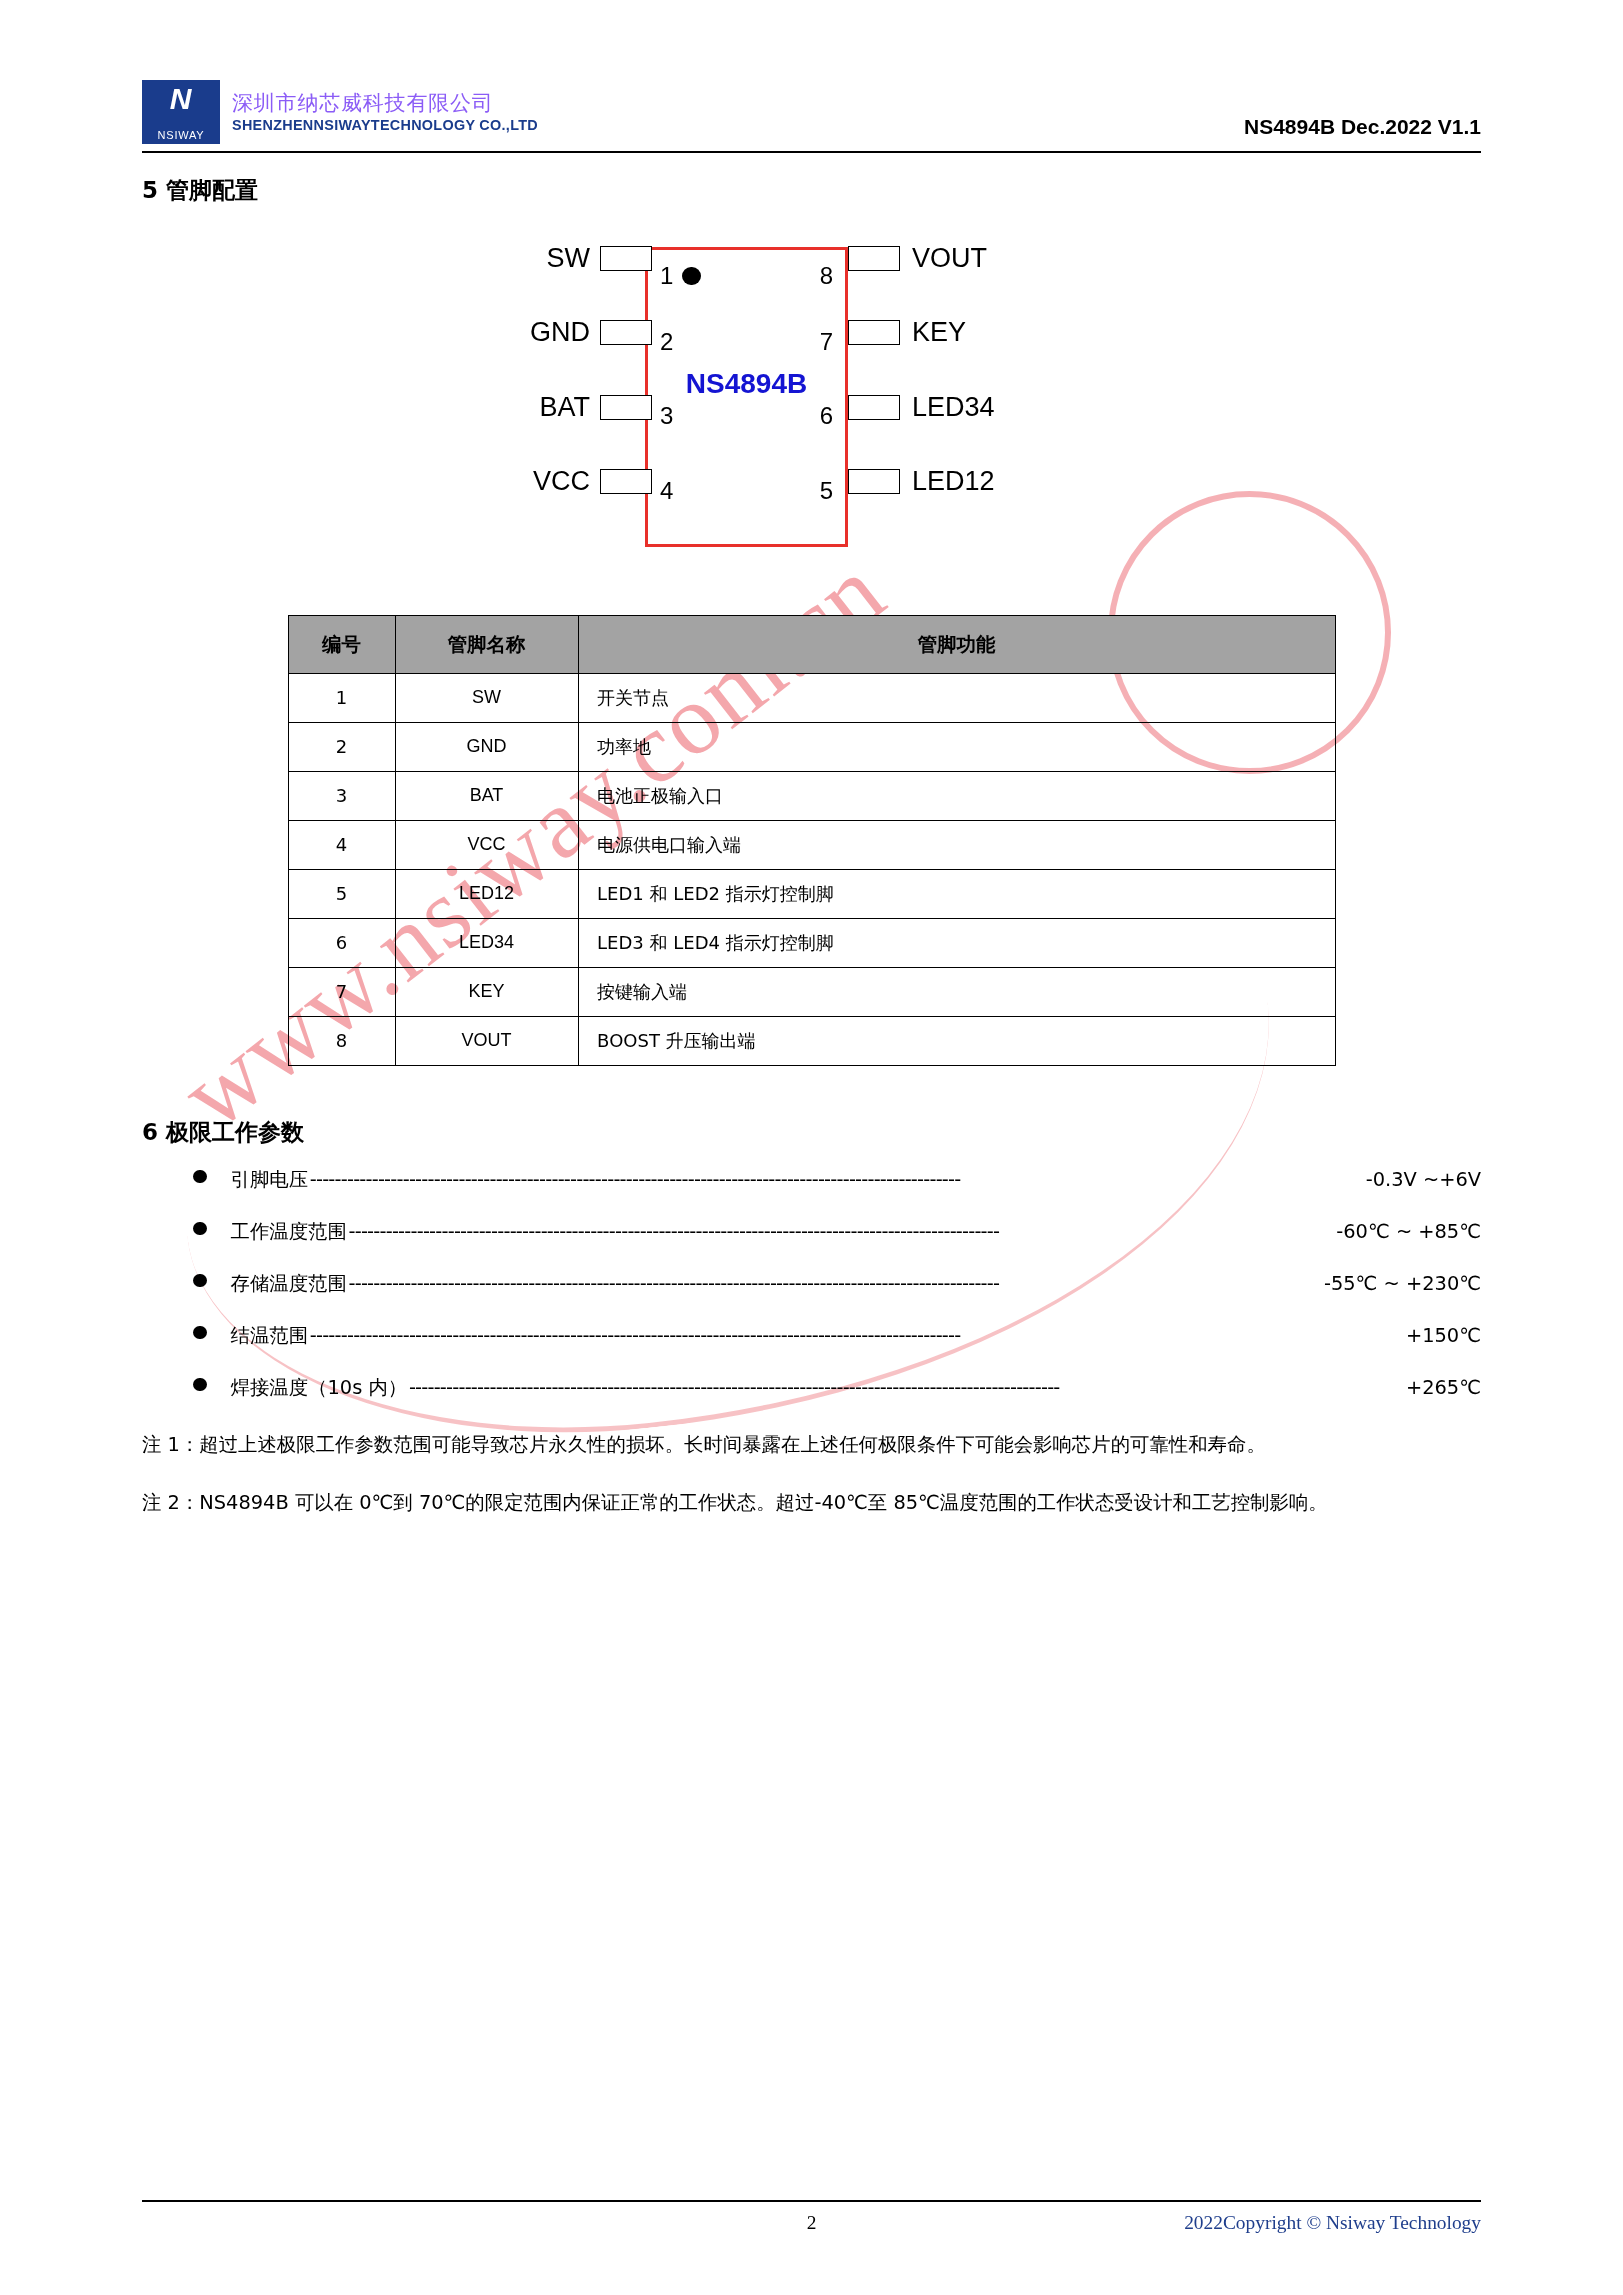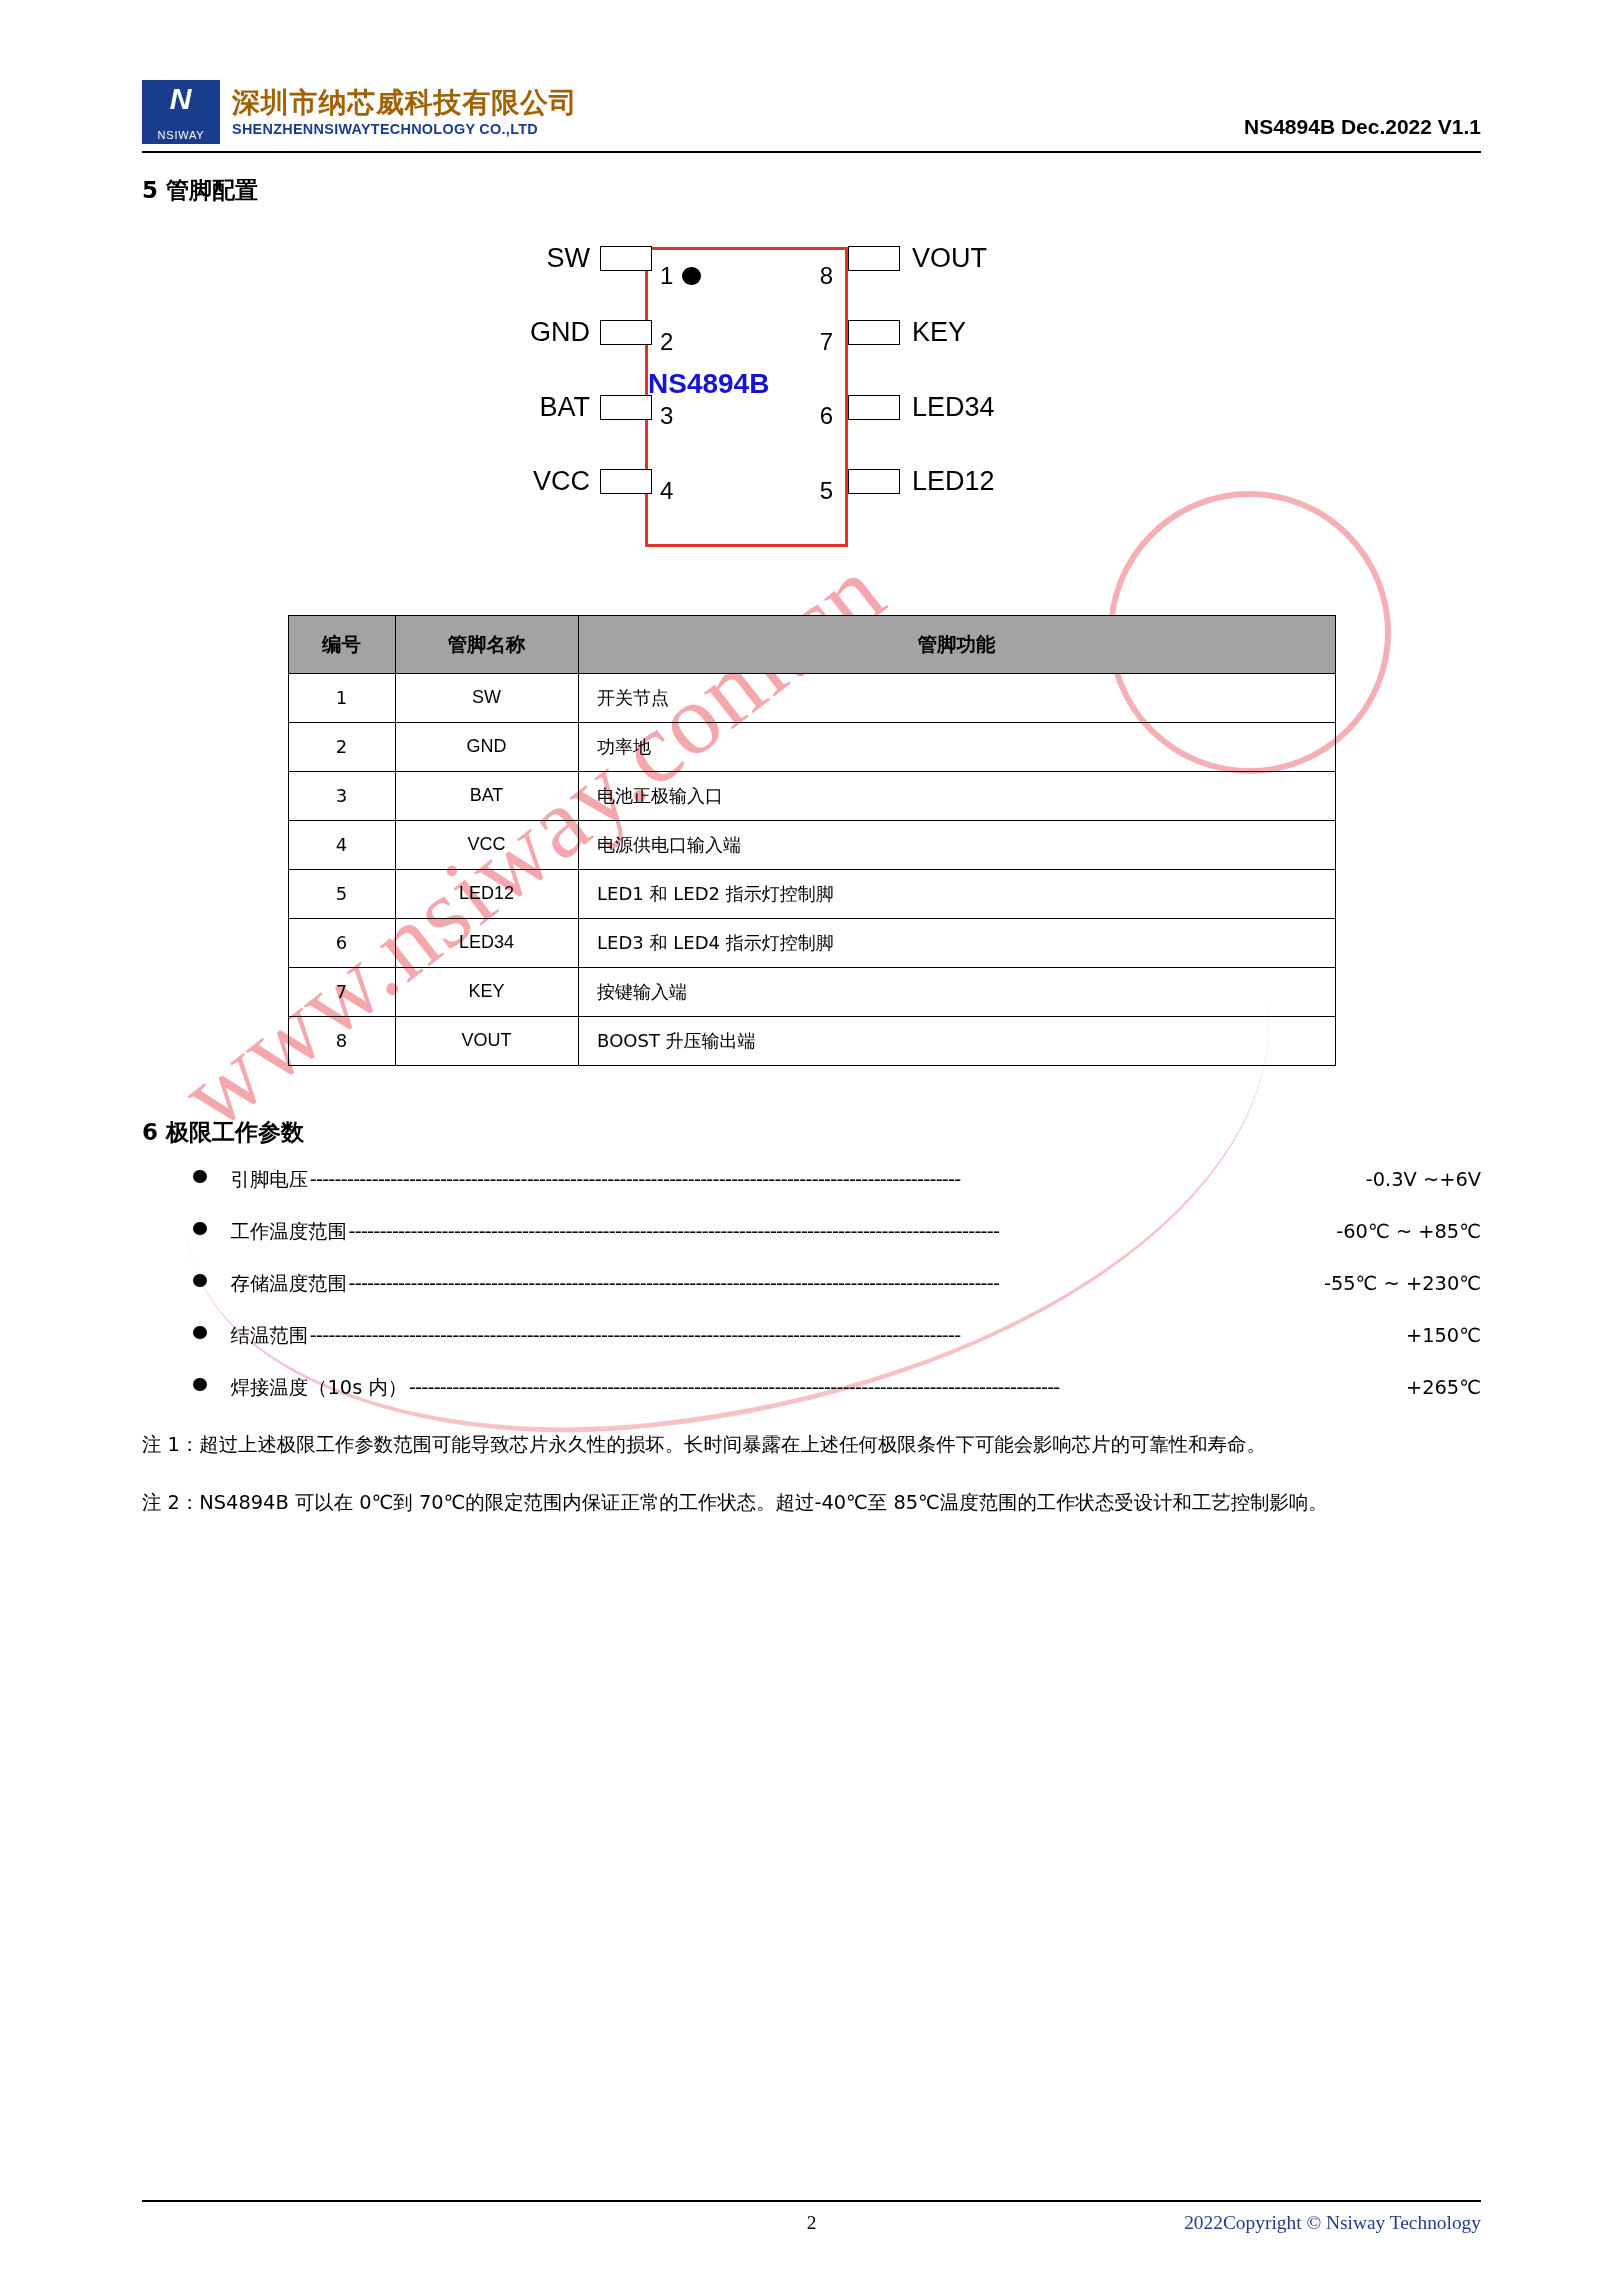--- a/index.html
+++ b/index.html
@@ -103,25 +103,24 @@
     position: absolute;
     left: 0; right: 0; bottom: 3.4px;
     text-align: center;
     color: #fff;
     font-family: "Liberation Sans", sans-serif;
     font-size: 11px;
     letter-spacing: 0.8px;
   }
   .logo-text-cn {
     font-family: "DejaVu Sans", sans-serif;
-    font-size: 28px;
-    color: #a16207;
+    font-size: 21px;
+    color: #8b5cf6;
     line-height: 1.15;
     letter-spacing: 0.8px;
-    font-weight: bold;
   }
   .logo-text-en {
     font-family: "Liberation Sans", sans-serif;
     font-size: 14.4px;
     font-weight: bold;
     color: #1a3c8c;
     letter-spacing: 0.3px;
     margin-top: 2.5px;
   }
   .doc-ref {
@@ -162,21 +161,21 @@
     width: 203px;
     height: 300px;
     border: 3.4px solid #e8302a;
     box-sizing: border-box;
     background: transparent;
   }
   .chip-label {
     position: absolute;
     left: 0; right: 0;
     top: 118px;
-    text-align: left;
+    text-align: center;
     font-family: "Liberation Sans", sans-serif;
     font-size: 28px;
     font-weight: bold;
     color: #1414d2;
   }
   .dot {
     position: absolute;
     left: 34px;
     top: 17px;
     width: 18.6px;

